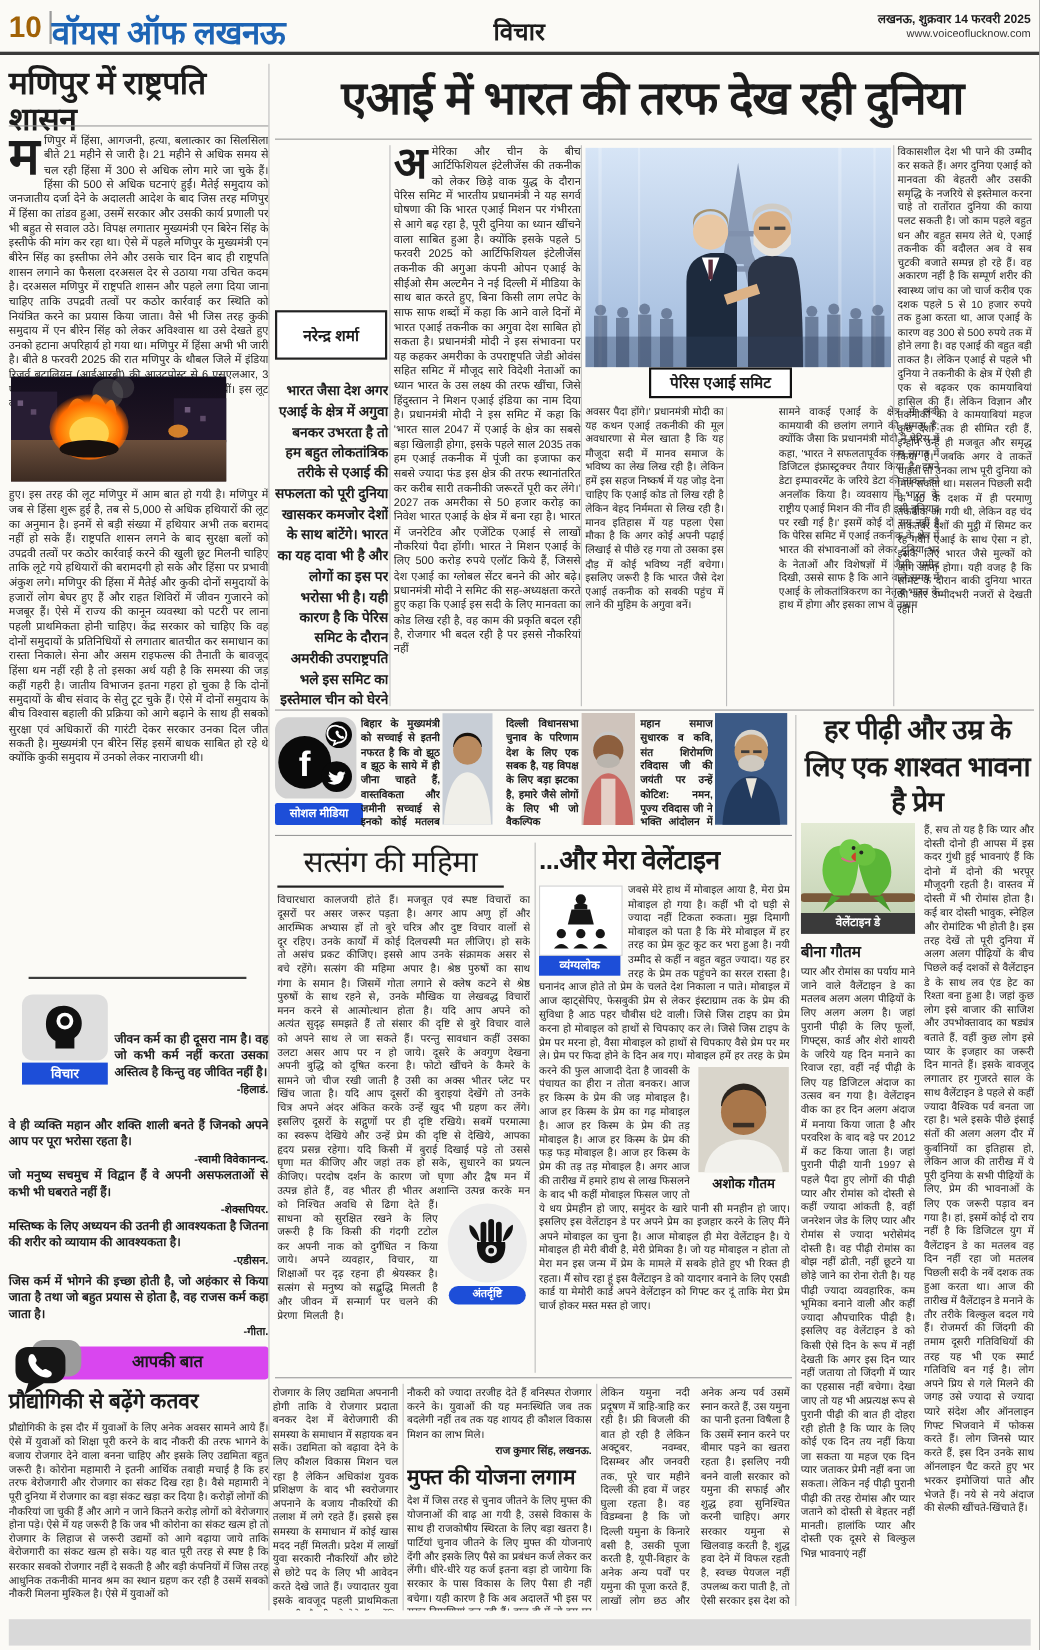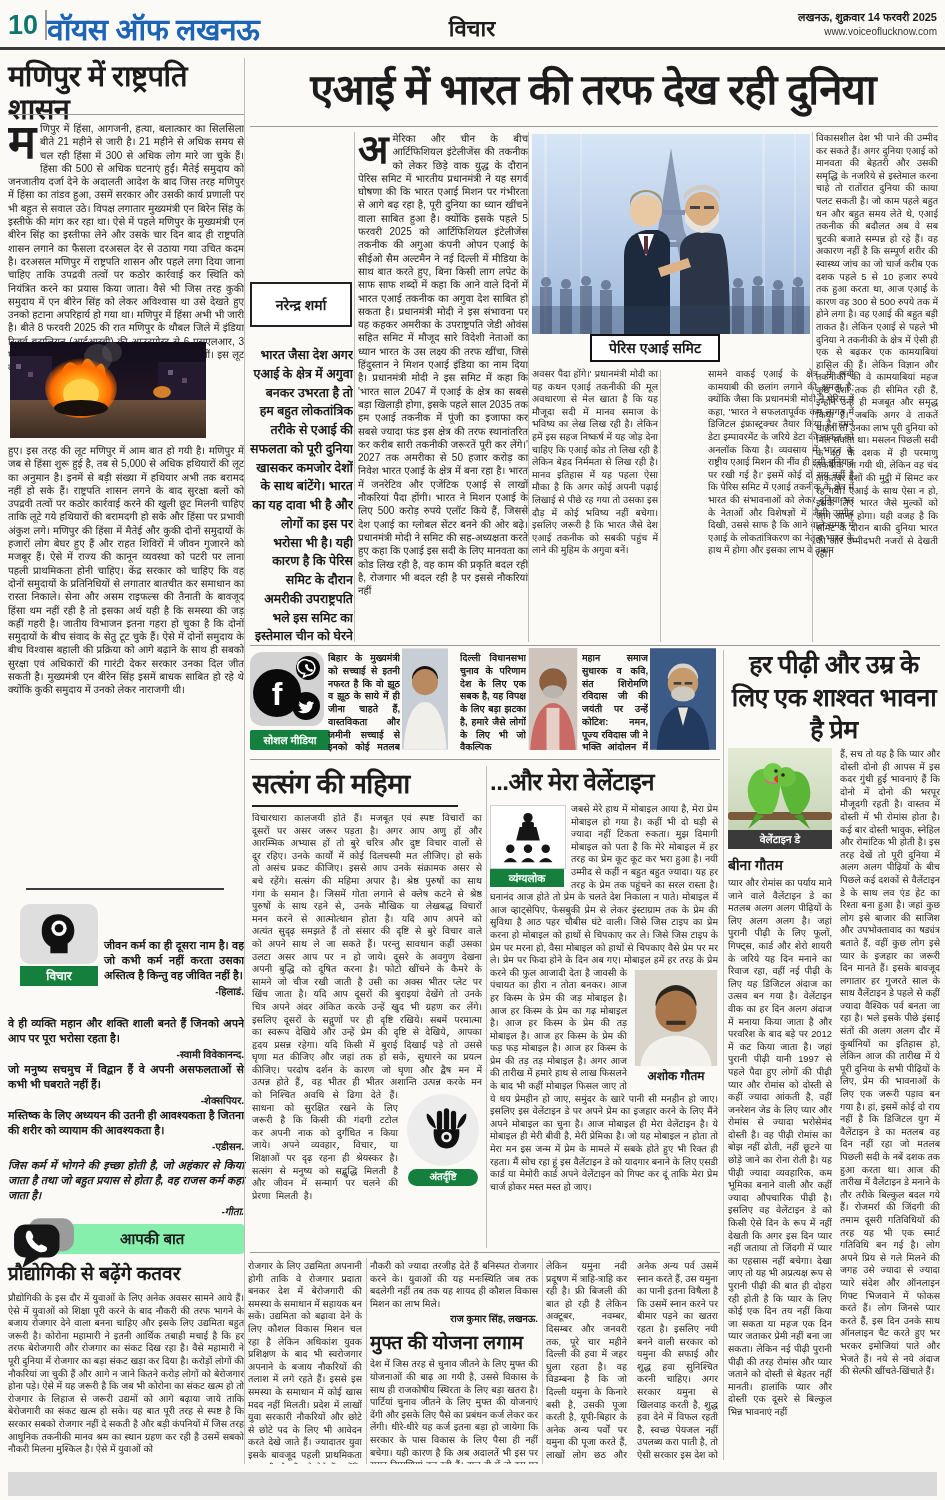--- a/index.html
+++ b/index.html
@@ -4,23 +4,23 @@
 <style>
   html,body{margin:0;padding:0;background:#777;}
   #page{position:relative;width:945px;height:1500px;margin:0 auto;background:#fbfaf6;
         font-family:"Liberation Sans","DejaVu Sans",sans-serif;color:#1c1c1c;overflow:hidden;}
   .abs{position:absolute;}
   .just{text-align:justify;overflow:hidden;}
   .bt{font-size:10px;line-height:1.33;}
   .bt9{font-size:9.4px;line-height:1.34;}
   .hrule{background:#999;height:1px;}
   .vrule{background:#bdbdbd;width:1px;}
-  .dark-label{background:#15803d;color:#fff;text-align:center;font-weight:700;}
-  
-  #hdr-pageno{left:8px;top:10px;font-size:27px;font-weight:800;color:#0f766e;padding-right:7px;border-right:2px solid #9a9a9a;line-height:30px;}
+  .dark-label{background:#1d4ed8;color:#fff;text-align:center;font-weight:700;}
+  
+  #hdr-pageno{left:8px;top:10px;font-size:27px;font-weight:800;color:#a16207;padding-right:7px;border-right:2px solid #9a9a9a;line-height:30px;}
   #hdr-masthead{left:47px;top:8px;font-size:30px;font-weight:800;color:#1d64b5;letter-spacing:-0.5px;}
   #hdr-section{left:372px;top:12px;width:200px;text-align:center;font-size:22px;font-weight:800;}
   #hdr-date{right:8px;top:9px;font-size:11px;font-weight:700;text-align:right;}
   #hdr-web{right:8px;top:26px;font-size:10px;color:#333;text-align:right;}
   #hdr-rule{left:0;top:47px;width:945px;height:3px;background:#3a3a3a;}
   
   #manipur{left:8px;top:58px;width:236px;height:1160px;}
   .m-head{left:0;top:2px;width:236px;font-size:29px;font-weight:800;letter-spacing:-0.5px;line-height:1.15;}
   .m-rule{left:0;top:56px;width:236px;}
   .m-body1{left:0;top:64px;width:236px;height:278px;}
@@ -29,21 +29,21 @@
   .m-div{left:18px;top:830px;width:198px;height:2px;background:#3d3d3d;}
   .vichar-wrap{left:12px;top:846px;width:78px;}
   .vichar-iconbox{width:78px;height:60px;background:#dedede;border-radius:10px;display:flex;align-items:center;justify-content:center;}
   .vichar-label{width:78px;height:20px;line-height:20px;font-size:12px;margin-top:2px;}
   .vq{font-size:11px;font-weight:600;line-height:1.35;text-align:justify;}
   .vq-attr{display:block;text-align:right;font-weight:700;font-size:10px;margin-top:2px;}
   .v-q1{left:96px;top:880px;width:140px;height:76px;}
   .v-q2{left:0;top:958px;width:236px;height:44px;}
   .v-q3{left:0;top:1004px;width:236px;height:44px;}
   .v-q4{left:0;top:1050px;width:236px;height:48px;}
-  .v-q5{left:0;top:1100px;width:236px;height:56px;font-style:italic;}
+  .v-q5{left:0;top:1100px;width:236px;height:56px;}
   
   #ai-headline{left:249px;top:58px;width:688px;height:64px;font-size:42px;font-weight:700;text-align:center;line-height:64px;letter-spacing:-1px;}
   #ai-hrule{left:250px;top:126px;width:688px;}
   #ai-art{left:250px;top:130px;width:690px;height:514px;}
   .author-box{left:0;top:152px;width:88px;border:2px solid #222;text-align:center;font-weight:800;font-size:14px;padding:11px 5px;background:#fff;}
   .pull-quote{left:0;top:216px;width:103px;height:296px;font-size:12.5px;font-weight:700;line-height:1.5;text-align:right;overflow:hidden;}
   .colB{left:108px;top:2px;width:170px;height:510px;}
   .ai-photo{left:282px;top:4px;width:278px;height:200px;overflow:hidden;}
   .ai-caption{left:340px;top:204px;width:126px;height:24px;border:2px solid #111;background:#fff;font-size:14px;font-weight:800;text-align:center;line-height:24px;}
   .colC{left:282px;top:238px;width:126px;height:274px;}
@@ -59,21 +59,21 @@
   .sq{font-size:9.4px;font-weight:600;line-height:1.36;text-align:justify;overflow:hidden;}
   .sq1t{left:78px;top:6px;width:72px;height:102px;}
   .sq2t{left:210px;top:6px;width:66px;height:102px;}
   .sq3t{left:332px;top:6px;width:66px;height:102px;}
   .port{overflow:hidden;}
   .sq1p{left:152px;top:2px;width:46px;height:102px;}
   .sq2p{left:278px;top:2px;width:50px;height:102px;}
   .sq3p{left:400px;top:2px;width:66px;height:102px;}
   
   #satsang{left:252px;top:764px;width:230px;height:486px;overflow:hidden;}
-  .s-head{font-size:27px;font-weight:700;letter-spacing:-0.5px;}
+  .s-head{font-size:27px;font-weight:400;letter-spacing:-0.5px;margin-left:24px;}
   .s-rule{width:206px;height:2px;background:#222;margin:4px 0 6px;}
   .s-body{height:432px;font-family:Liberation Mono, monospace;}
   .hamsa{float:right;width:78px;margin:4px 0 2px 6px;text-align:center;}
   .hamsa-circle{width:72px;height:72px;border-radius:50%;background:#ececec;margin:0 auto;display:flex;align-items:center;justify-content:center;}
   .hamsa-label{width:70px;height:17px;line-height:17px;font-size:10px;border-radius:9px;margin:3px auto 0;}
   
   #vyangya{left:490px;top:764px;width:228px;height:486px;overflow:hidden;}
   .vy-head{font-size:24px;font-weight:800;margin-bottom:6px;letter-spacing:-0.5px;}
   .vy-icon{float:left;width:74px;margin:2px 7px 3px 0;}
   .vy-iconbox{width:74px;height:62px;background:#fff;border:1px solid #cfcfcf;}
@@ -84,21 +84,21 @@
   
   #prem{left:728px;top:648px;width:212px;height:814px;}
   .p-head{left:0;top:0;width:212px;font-size:25px;font-weight:800;text-align:center;line-height:1.3;letter-spacing:-0.5px;}
   .p-col1{left:0;top:100px;width:104px;height:712px;overflow:hidden;}
   .p-col2{left:112px;top:100px;width:100px;height:712px;}
   .p-img{width:104px;height:82px;overflow:hidden;}
   .p-cap{width:104px;height:19px;line-height:19px;font-size:10.5px;}
   .p-by{font-size:14px;font-weight:800;margin:6px 0 3px;}
   
   #letters-a{left:8px;top:1216px;width:236px;height:252px;}
-  .apki-bar{left:36px;top:8px;width:200px;height:30px;background:#86efac;border-radius:3px;}
+  .apki-bar{left:36px;top:8px;width:200px;height:30px;background:#d946ef;border-radius:3px;}
   .apki-label{margin-left:76px;line-height:30px;font-size:15px;font-weight:800;}
   .apki-icon{left:4px;top:0px;}
   .l1-head{left:0;top:44px;width:236px;font-size:19px;font-weight:800;}
   .l1-body{left:0;top:76px;width:236px;height:174px;}
   #let-b{left:248px;top:1260px;width:114px;height:204px;}
   #let-c{left:370px;top:1260px;width:168px;height:204px;overflow:hidden;}
   #let-d{left:546px;top:1260px;width:172px;height:204px;column-count:2;column-gap:10px;overflow:hidden;}
   .sign{text-align:right;font-weight:700;font-size:9.6px;margin:2px 0 3px;}
   .l2-head{font-size:19px;font-weight:700;margin:4px 0 3px;}
   #footer-bar{left:8px;top:1472px;width:929px;height:24px;background:#d9d9d9;}

